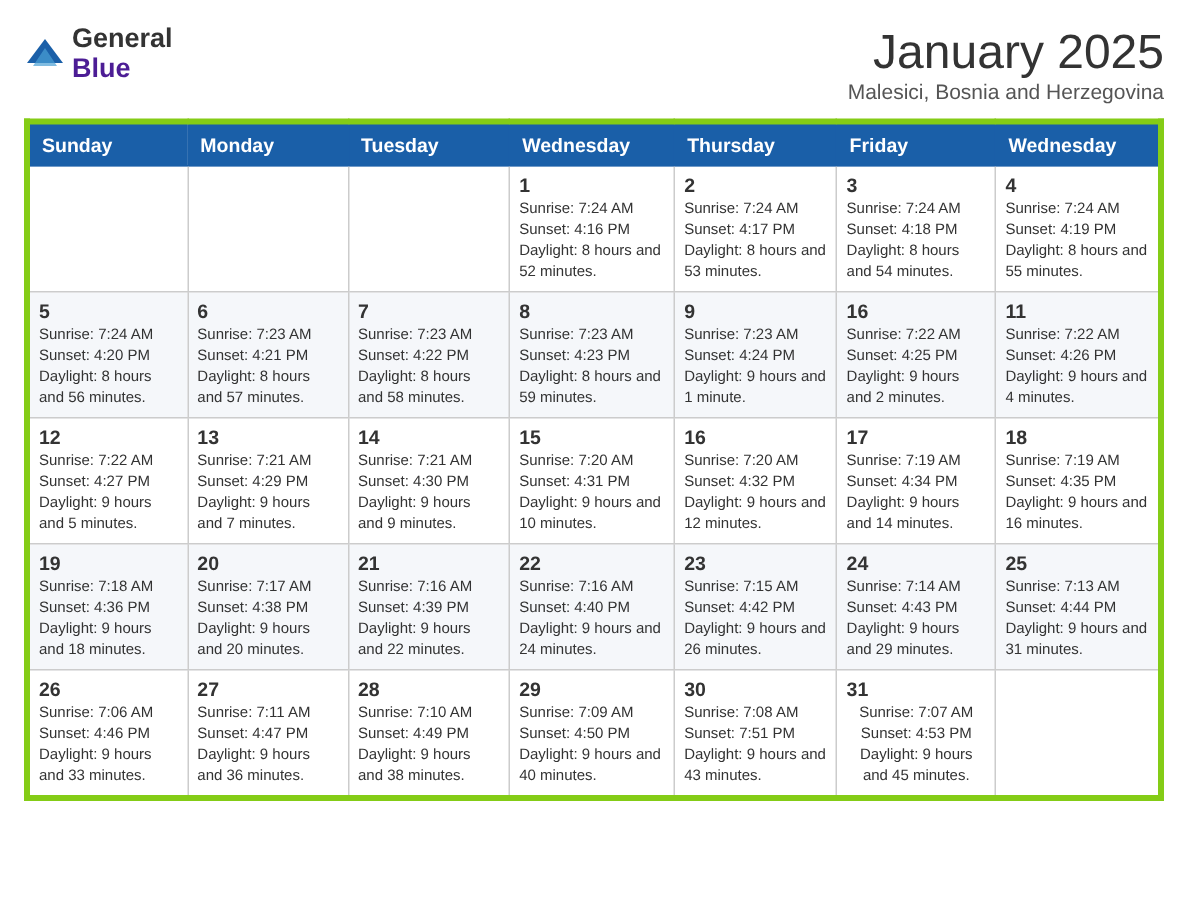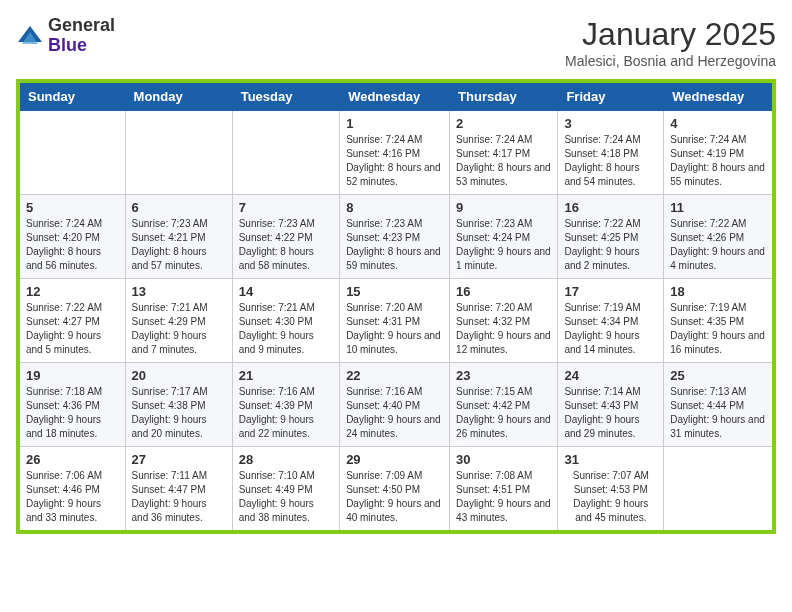--- a/index.html
+++ b/index.html
@@ -308,21 +308,21 @@
         </td>
         <td>
           <span class="day-num">29</span>
           <div class="day-info" style="white-space: pre-line;">Sunrise: 7:09 AM
 Sunset: 4:50 PM
 Daylight: 9 hours and 40 minutes.</div>
         </td>
         <td>
           <span class="day-num">30</span>
           <div class="day-info" style="white-space: pre-line;">Sunrise: 7:08 AM
-Sunset: 4:51 PM
+Sunset: 7:51 PM
 Daylight: 9 hours and 43 minutes.</div>
         </td>
         <td>
           <span class="day-num">31</span>
           <div class="day-info" style="white-space: pre-line; text-align: center;">Sunrise: 7:07 AM
 Sunset: 4:53 PM
 Daylight: 9 hours and 45 minutes.</div>
         </td>
         <td class="empty-cell"></td>
       </tr>

